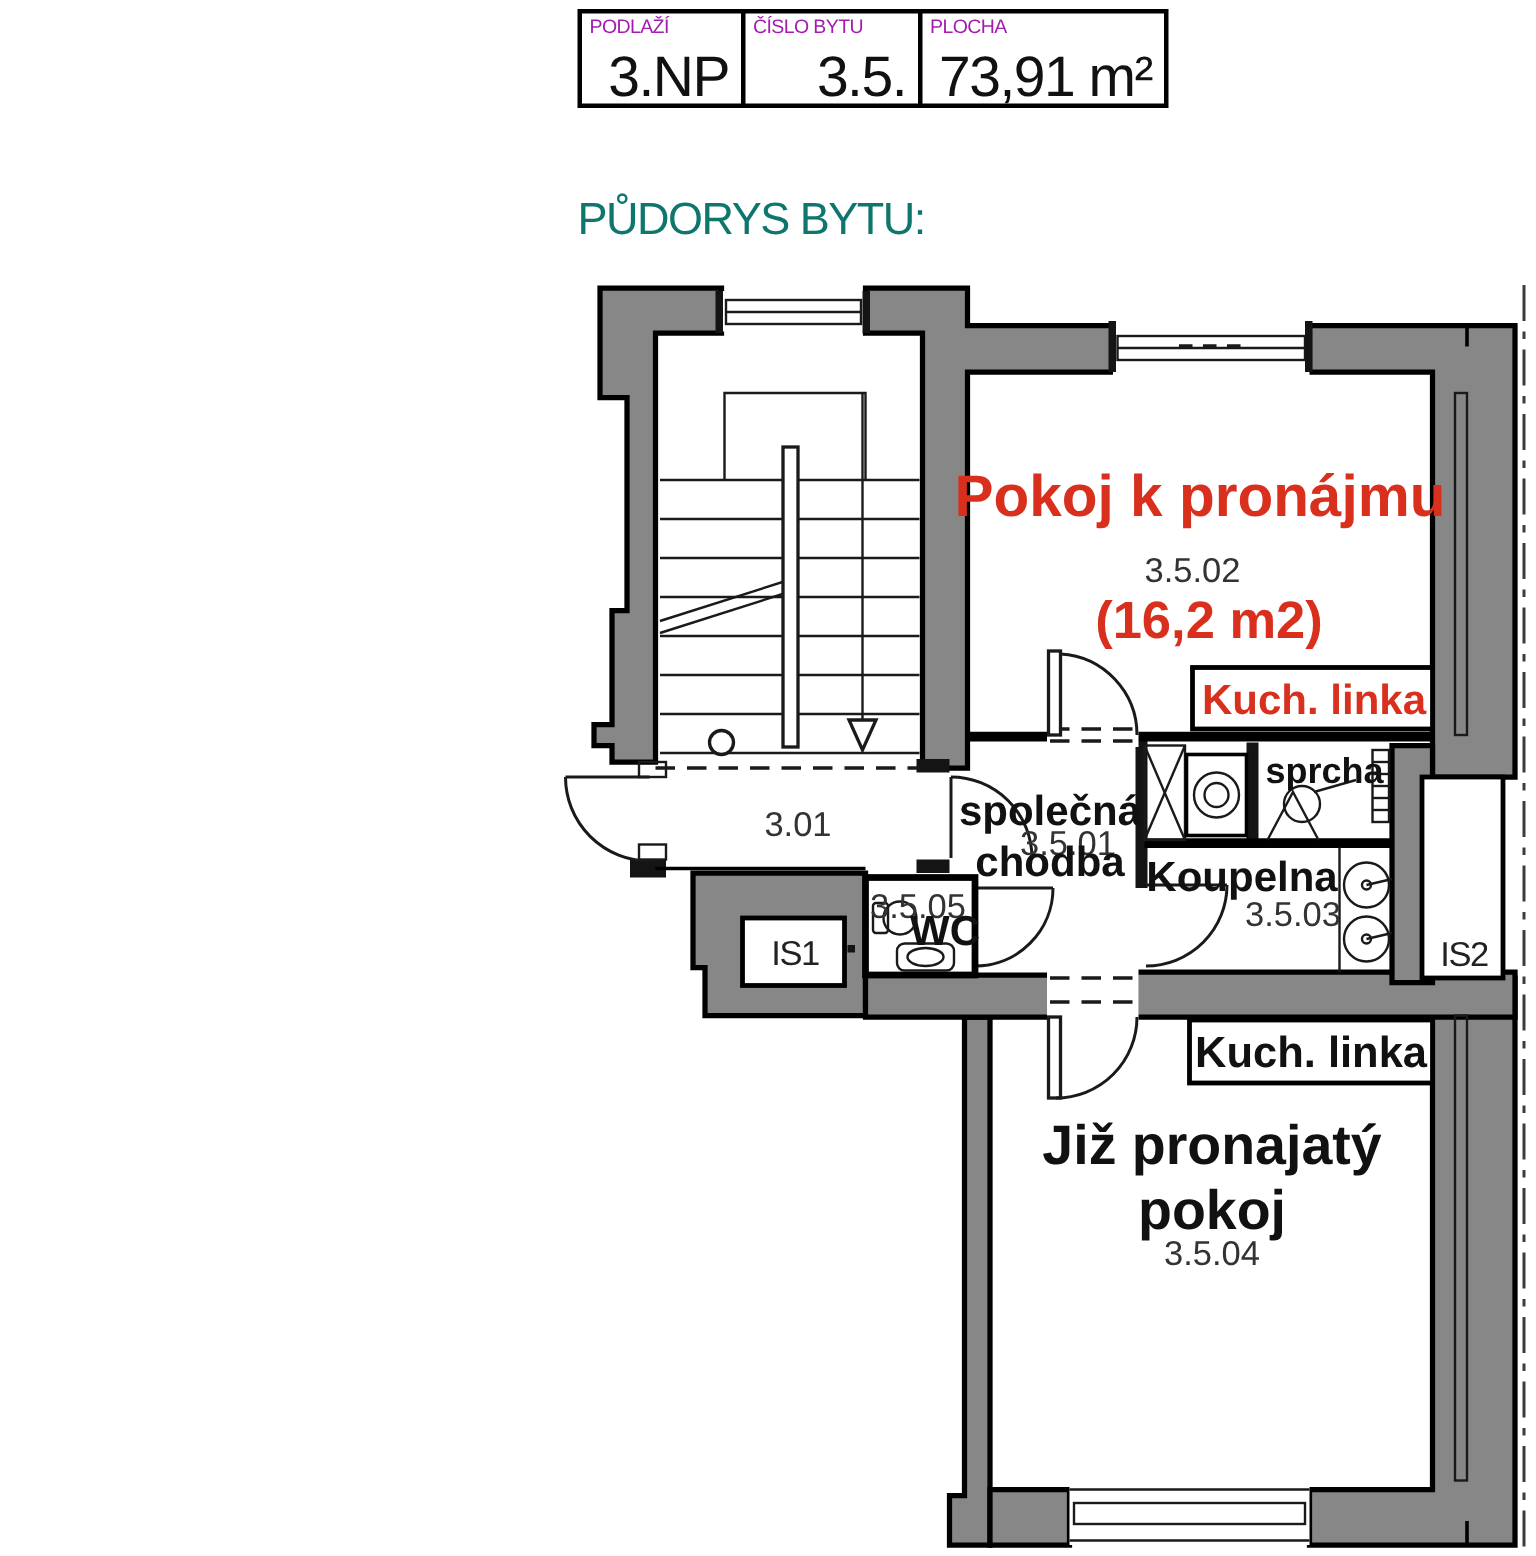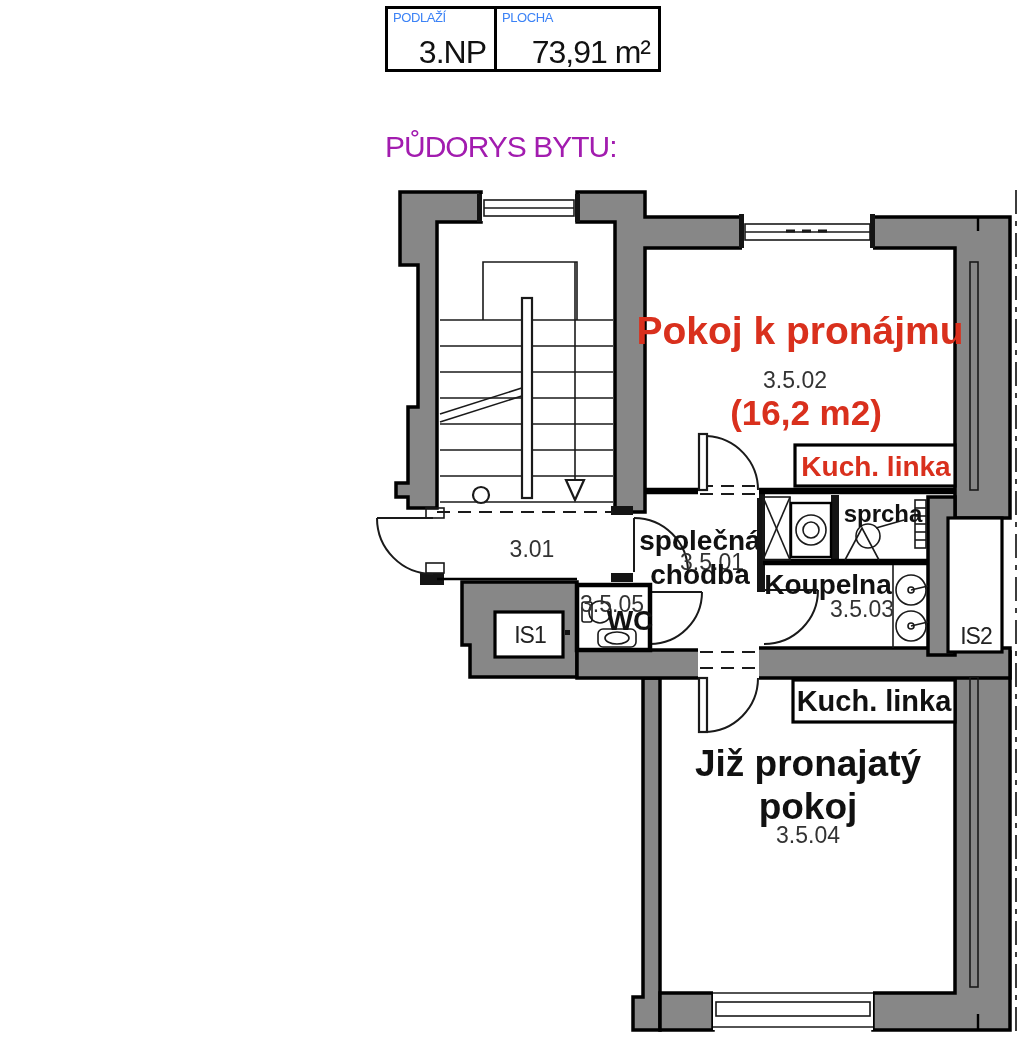--- a/index.html
+++ b/index.html
@@ -3,25 +3,25 @@
 <meta charset="utf-8">
 <style>
   html,body{margin:0;padding:0;background:#fff;}
   #page{position:relative;width:1024px;height:1037px;background:#fff;overflow:hidden;
         font-family:"Liberation Sans",sans-serif;}
   
   #header-table{position:absolute;left:385px;top:6px;display:flex;}
   .hcell{border:3px solid #000;margin-left:-3px;height:56px;padding:2px 8px 2px 5px;
          background:#fff;display:flex;flex-direction:column;justify-content:space-between;}
   .hcell:first-child{margin-left:0;}
-  .hlabel{font-size:13px;letter-spacing:-0.4px;color:#3b82f6;line-height:13px;white-space:nowrap;}
-  .hvalue{font-size:32px;letter-spacing:-1px;color:#111;line-height:30px;text-align:right;white-space:nowrap;}
+  .hlabel{font-size:13px;letter-spacing:-0.4px;color:#a21caf;line-height:13px;white-space:nowrap;}
+  .hvalue{font-size:38px;letter-spacing:-1px;color:#111;line-height:30px;text-align:right;white-space:nowrap;}
   .w1{width:93px}.w2{width:102px}.w3{width:138px}.w4{width:148px}
   
-  #plan-title{position:absolute;left:385px;top:130px;font-size:30px;letter-spacing:-1px;color:#a21caf;}
+  #plan-title{position:absolute;left:385px;top:130px;font-size:30px;letter-spacing:-1px;color:#0f766e;}
   
   #plan-svg{position:absolute;left:0;top:0;}
   .wall{fill:#878787;stroke:#000;stroke-width:3.5;stroke-linejoin:miter;}
   .blk{fill:#141414;stroke:none;}
   .thin{stroke:#1a1a1a;stroke-width:1.6;fill:none;}
   .med{stroke:#000;stroke-width:2.4;fill:none;}
   .thick{stroke:#000;stroke-width:6.5;fill:none;}
   .roomline{stroke:#000;stroke-width:4.5;fill:#fff;}
   .fix{fill:#fff;stroke:#1a1a1a;stroke-width:2.2;}
   .box{fill:#fff;stroke:#000;stroke-width:3.2;}
@@ -42,20 +42,24 @@
 </head>
 <body>
 
 <div id="page">
 
   <div id="header-table">
     <div class="hcell w1">
       <span class="hlabel">PODLAŽÍ</span>
       <span class="hvalue">3.NP</span>
     </div>
+    <div class="hcell w2">
+      <span class="hlabel">ČÍSLO BYTU</span>
+      <span class="hvalue">3.5.</span>
+    </div>
     <div class="hcell w4">
       <span class="hlabel">PLOCHA</span>
       <span class="hvalue">73,91 m²</span>
     </div>
   </div>
 
   <div id="plan-title">PŮDORYS BYTU:</div>
 
   <svg id="plan-svg" width="1024" height="1037" viewBox="0 0 1024 1037">
 

